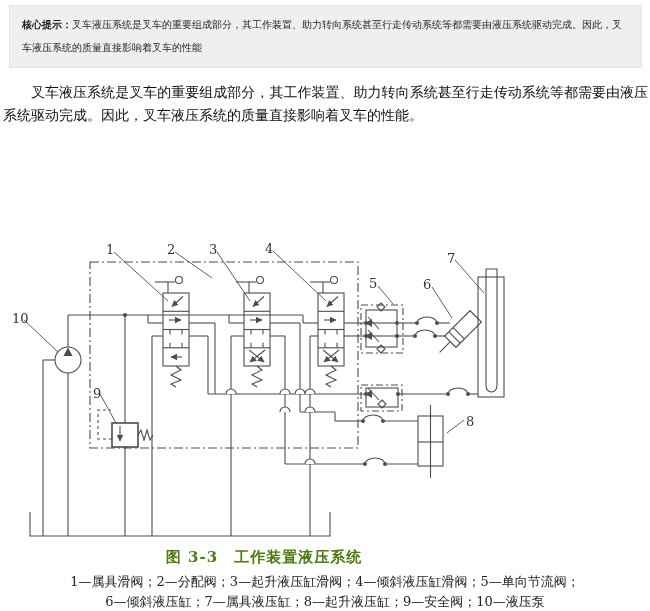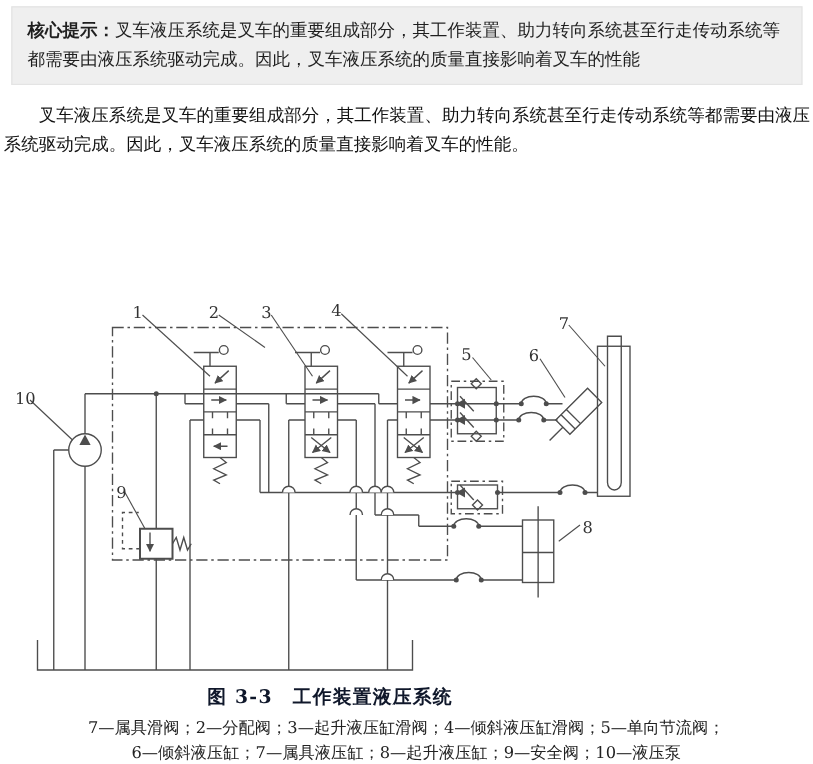--- a/index.html
+++ b/index.html
@@ -4,33 +4,33 @@
 <style>
   html,body{margin:0;padding:0;}
   body{
     width:650px;height:611px;position:relative;background:#ffffff;
     font-family:"Liberation Sans",sans-serif;color:#2b2b2b;overflow:hidden;
   }
   .notice{
     position:absolute;left:9px;top:5px;width:607px;
     background:#efefef;border:1px solid #e4e4e4;
     padding:7px 12px 8px 12px;
-    font-size:14px;line-height:23px;color:#1f1f1f;
+    font-size:10px;line-height:23px;color:#1f1f1f;
   }
   .bodytext{
     position:absolute;left:3px;top:81px;width:645px;
     font-size:14px;line-height:23px;text-align:justify;color:#111;
   }
   .bodytext p{margin:0;text-indent:2em;}
   .link{color:#0000dd;font-weight:bold;text-decoration:none;cursor:pointer;}
   .diagram{position:absolute;left:0;top:230px;}
   .caption{
     position:absolute;left:0;top:548px;width:528px;text-align:center;
     font-family:"DejaVu Serif","Liberation Serif",serif;
-    font-size:15px;font-weight:bold;color:#0f172a;letter-spacing:1px;
+    font-size:15px;font-weight:bold;color:#4d7c0f;letter-spacing:1px;
   }
   .legend{
     position:absolute;left:0;width:650px;text-align:center;
     font-family:"DejaVu Serif","Liberation Serif",serif;
     font-size:13px;color:#222;
   }
   .legend.l1{top:573px;}
   .legend.l2{top:593px;}
   svg text{font-family:"DejaVu Serif","Liberation Serif",serif;font-size:13px;fill:#333;}
 </style>
@@ -277,14 +277,14 @@
     <text x="369" y="58">5</text>
     <text x="423" y="59">6</text>
     <text x="447" y="33">7</text>
     <text x="466" y="196">8</text>
     <text x="93" y="168">9</text>
     <text x="12" y="93">10</text>
   </g>
 </svg>
 
 <div class="caption">图 3-3　工作装置液压系统</div>
-<div class="legend l1">7—属具滑阀；2—分配阀；3—起升液压缸滑阀；4—倾斜液压缸滑阀；5—单向节流阀；</div>
+<div class="legend l1">1—属具滑阀；2—分配阀；3—起升液压缸滑阀；4—倾斜液压缸滑阀；5—单向节流阀；</div>
 <div class="legend l2">6—倾斜液压缸；7—属具液压缸；8—起升液压缸；9—安全阀；10—液压泵</div>
 
 </body></html>

